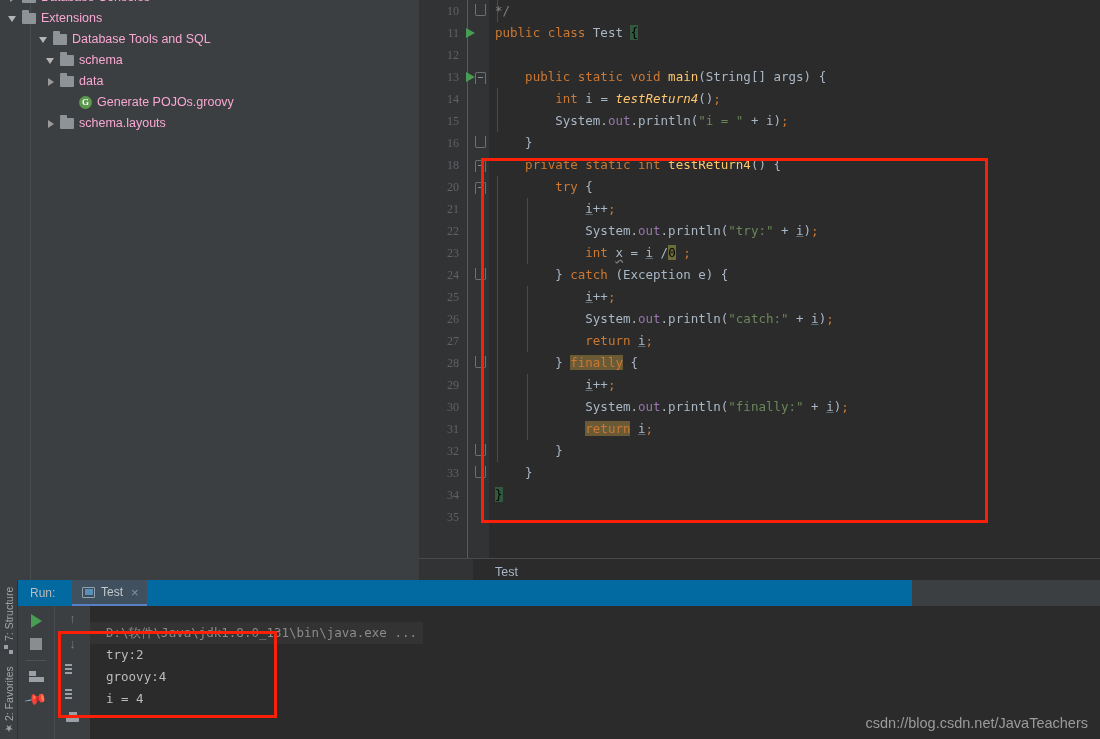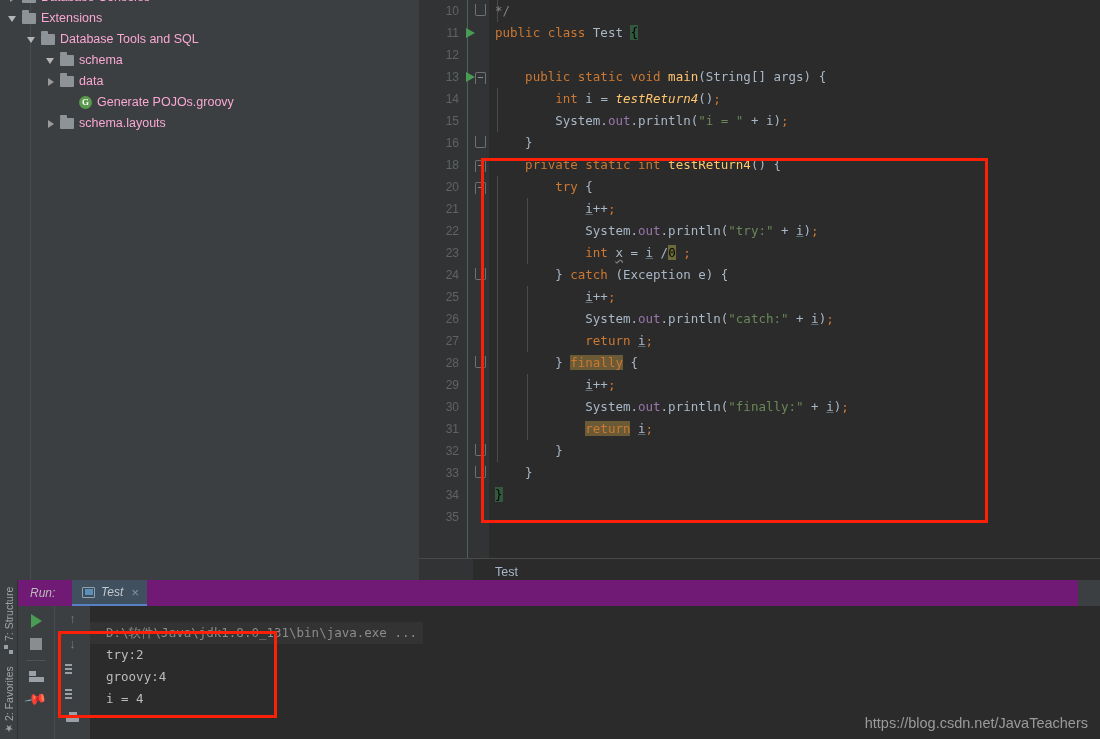--- a/index.html
+++ b/index.html
@@ -75,21 +75,21 @@
   }
   .code-rows { position: absolute; left: 0; top: 0; width: 100%; }
   .crow {
     position: relative; height: 22px; line-height: 22px;
     font-family: "DejaVu Sans Mono", monospace; font-size: 12.5px;
     white-space: pre;
   }
   .lnum {
     position: absolute; left: 0; width: 40px; text-align: right;
     color: #606366; font-size: 12px;
-    font-family: Liberation Sans, sans-serif;
+    font-family: Liberation Serif, serif;
   }
   .runmark {
     position: absolute; left: 47px; top: 6px; width: 0; height: 0;
     border-left: 9px solid #499c54;
     border-top: 5.5px solid transparent; border-bottom: 5.5px solid transparent;
   }
   .fold {
     position: absolute; left: 56px; top: 6px; width: 11px; height: 11px;
     border: 1px solid #6e7174; color: #8a8d8f; font-size: 9px;
     line-height: 9px; text-align: center;
@@ -166,23 +166,22 @@
     width: 9px; height: 9px; flex: 0 0 9px;
     color:#9aa0a6; font-size:10px; line-height:9px;
   }
 
   
   #run-panel {
     position: absolute; left: 18px; top: 580px; width: 1082px; height: 159px;
     background: #3c3f41;
   }
   #run-tabbar {
-    position: absolute; left: 0; top: 0; width: 1060px; height: 26px;
-    background: #701a75;
-    font-style: italic;
+    position: absolute; left: 0; top: 0; width: 894px; height: 26px;
+    background: #0369a1;
   }
   #run-label {
     position: absolute; left: 4px; top: 0; height: 26px; line-height: 26px;
     color: #bbbbbb; font-size: 12px; padding: 0 8px;
   }
   #run-tab {
     position: absolute; left: 54px; top: 0; height: 26px;
     background: #41505f; display: flex; align-items: center;
     padding: 0 8px 0 10px; gap: 6px; border-bottom: 2px solid #5781c4;
   }
@@ -280,21 +279,21 @@
         <div class="tree-row" style="padding-left: 8px; margin-top: -13px;">
           <span class="tw right"></span>
           <span class="folder"></span>
           <span class="tree-label">Database Consoles</span>
         </div>
         <div class="tree-row" style="padding-left: 8px;">
           <span class="tw down"></span>
           <span class="folder"></span>
           <span class="tree-label">Extensions</span>
         </div>
-        <div class="tree-row" style="padding-left: 27px;">
+        <div class="tree-row" style="padding-left: 39px;">
           <span class="tw down"></span>
           <span class="folder"></span>
           <span class="tree-label">Database Tools and SQL</span>
         </div>
         <div class="tree-row" style="padding-left: 46px;">
           <span class="tw down"></span>
           <span class="folder"></span>
           <span class="tree-label">schema</span>
         </div>
         <div class="tree-row" style="padding-left: 46px;">
@@ -404,14 +403,14 @@
           </div>
           <div>
             <div class="cline">i = 4</div>
           </div>
         </div>
     </div>
   </div>
 
   <div class="redbox" style="left:58px; top:631px; width:219px; height:87px;"></div>
 
-  <div id="watermark">https://blog.csdn.net/JavaTeachers</div>
+  <div id="watermark">csdn://blog.csdn.net/JavaTeachers</div>
 </div>
 
 </body></html>

